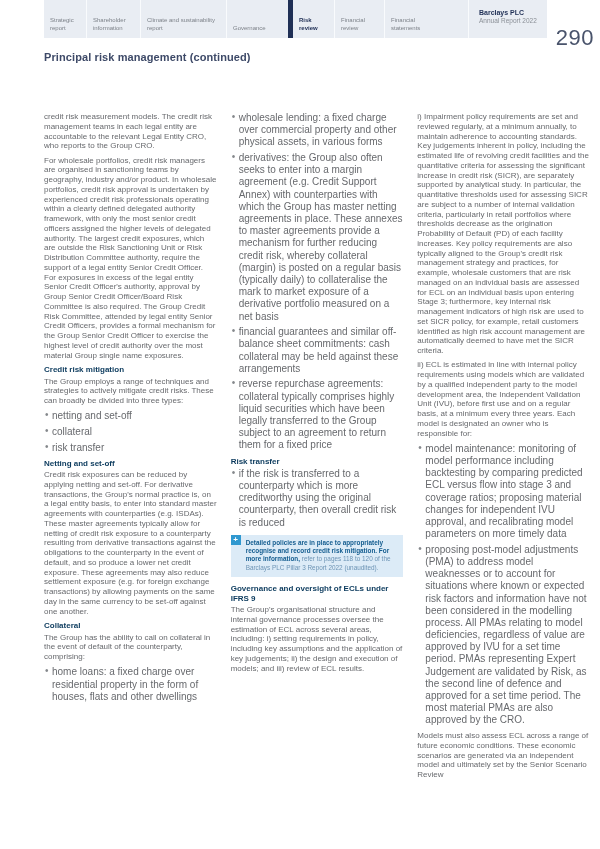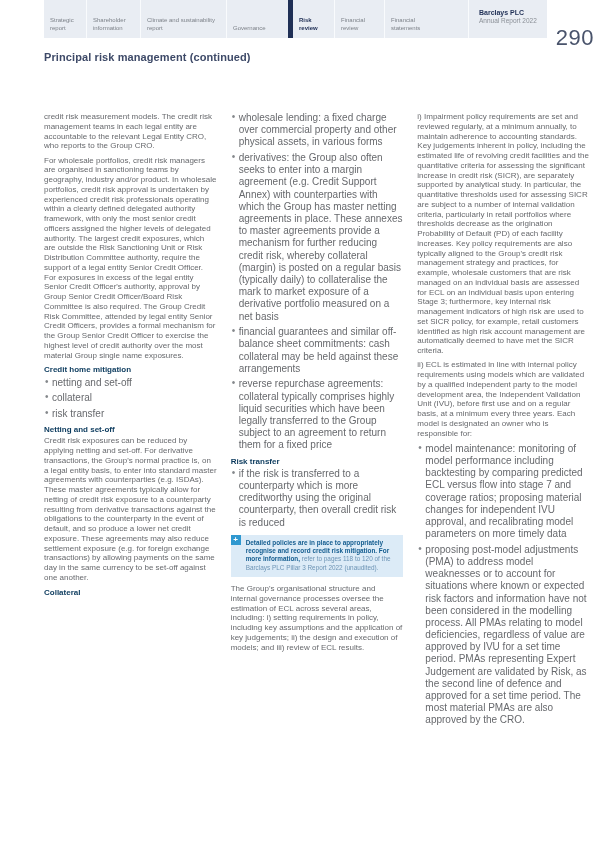--- a/index.html
+++ b/index.html
@@ -80,50 +80,57 @@
     </div>
     <div class="pageno">290</div>
   </header>
 
   <h1 class="title">Principal risk management (continued)</h1>
 
   <main class="columns" id="columns">
       <div class="col">
         <p class="p">credit risk measurement models. The credit risk management teams in each legal entity are accountable to the relevant Legal Entity CRO, who reports to the Group CRO.</p>
         <p class="p">For wholesale portfolios, credit risk managers are organised in sanctioning teams by geography, industry and/or product. In wholesale portfolios, credit risk approval is undertaken by experienced credit risk professionals operating within a clearly defined delegated authority framework, with only the most senior credit officers assigned the higher levels of delegated authority. The largest credit exposures, which are outside the Risk Sanctioning Unit or Risk Distribution Committee authority, require the support of a legal entity Senior Credit Officer. For exposures in excess of the legal entity Senior Credit Officer's authority, approval by Group Senior Credit Officer/Board Risk Committee is also required. The Group Credit Risk Committee, attended by legal entity Senior Credit Officers, provides a formal mechanism for the Group Senior Credit Officer to exercise the highest level of credit authority over the most material Group single name exposures.</p>
-        <h3 class="h">Credit home mitigation</h3>
+        <h3 class="h">Credit risk mitigation</h3>
+        <p class="p">The Group employs a range of techniques and strategies to actively mitigate credit risks. These can broadly be divided into three types:</p>
         <ul class="bullets">
           <li>netting and set-off</li>
           <li>collateral</li>
           <li>risk transfer</li>
         </ul>
         <h3 class="h">Netting and set-off</h3>
         <p class="p">Credit risk exposures can be reduced by applying netting and set-off. For derivative transactions, the Group's normal practice is, on a legal entity basis, to enter into standard master agreements with counterparties (e.g. ISDAs). These master agreements typically allow for netting of credit risk exposure to a counterparty resulting from derivative transactions against the obligations to the counterparty in the event of default, and so produce a lower net credit exposure. These agreements may also reduce settlement exposure (e.g. for foreign exchange transactions) by allowing payments on the same day in the same currency to be set-off against one another.</p>
         <h3 class="h">Collateral</h3>
+        <p class="p">The Group has the ability to call on collateral in the event of default of the counterparty, comprising:</p>
+        <ul class="bullets">
+          <li>home loans: a fixed charge over residential property in the form of houses, flats and other dwellings</li>
+        </ul>
       </div>
       <div class="col">
         <ul class="bullets">
           <li>wholesale lending: a fixed charge over commercial property and other physical assets, in various forms</li>
           <li>derivatives: the Group also often seeks to enter into a margin agreement (e.g. Credit Support Annex) with counterparties with which the Group has master netting agreements in place. These annexes to master agreements provide a mechanism for further reducing credit risk, whereby collateral (margin) is posted on a regular basis (typically daily) to collateralise the mark to market exposure of a derivative portfolio measured on a net basis</li>
           <li>financial guarantees and similar off-balance sheet commitments: cash collateral may be held against these arrangements</li>
           <li>reverse repurchase agreements: collateral typically comprises highly liquid securities which have been legally transferred to the Group subject to an agreement to return them for a fixed price</li>
         </ul>
         <h3 class="h">Risk transfer</h3>
         <ul class="bullets">
           <li>if the risk is transferred to a counterparty which is more creditworthy using the original counterparty, then overall credit risk is reduced</li>
         </ul>
         <div class="callout">
           <span class="callout-ic">+</span>
           <span class="callout-tx"><b>Detailed policies are in place to appropriately recognise and record credit risk mitigation. For more information, </b><span>refer to pages 118 to 120 of the Barclays PLC Pillar 3 Report 2022 (unaudited).</span></span>
         </div>
+        <h3 class="h">Governance and oversight of ECLs under IFRS 9</h3>
         <p class="p">The Group's organisational structure and internal governance processes oversee the estimation of ECL across several areas, including: i) setting requirements in policy, including key assumptions and the application of key judgements; ii) the design and execution of models; and iii) review of ECL results.</p>
       </div>
       <div class="col">
         <p class="p">i) Impairment policy requirements are set and reviewed regularly, at a minimum annually, to maintain adherence to accounting standards. Key judgements inherent in policy, including the estimated life of revolving credit facilities and the quantitative criteria for assessing the significant increase in credit risk (SICR), are separately supported by analytical study. In particular, the quantitative thresholds used for assessing SICR are subject to a number of internal validation criteria, particularly in retail portfolios where thresholds decrease as the origination Probability of Default (PD) of each facility increases. Key policy requirements are also typically aligned to the Group's credit risk management strategy and practices, for example, wholesale customers that are risk managed on an individual basis are assessed for ECL on an individual basis upon entering Stage 3; furthermore, key internal risk management indicators of high risk are used to set SICR policy, for example, retail customers identified as high risk account management are automatically deemed to have met the SICR criteria.</p>
         <p class="p">ii) ECL is estimated in line with internal policy requirements using models which are validated by a qualified independent party to the model development area, the Independent Validation Unit (IVU), before first use and on a regular basis, at a minimum every three years. Each model is designated an owner who is responsible for:</p>
         <ul class="bullets">
-          <li>model maintenance: monitoring of model performance including backtesting by comparing predicted ECL versus flow into stage 7 and coverage ratios; proposing material changes for independent IVU approval, and recalibrating model parameters on more timely data</li>
+          <li>model maintenance: monitoring of model performance including backtesting by comparing predicted ECL versus flow into stage 3 and coverage ratios; proposing material changes for independent IVU approval, and recalibrating model parameters on more timely data</li>
           <li>proposing post-model adjustments (PMA) to address model weaknesses or to account for situations where known or expected risk factors and information have not been considered in the modelling process. All PMAs relating to model deficiencies, regardless of value are approved by IVU for a set time period. PMAs representing Expert Judgement are validated by Risk, as the second line of defence and approved for a set time period. The most material PMAs are also approved by the CRO.</li>
         </ul>
+        <p class="p">Models must also assess ECL across a range of future economic conditions. These economic scenarios are generated via an independent model and ultimately set by the Senior Scenario Review</p>
       </div>
     </main>
 
 </div>
 
 </body></html>

